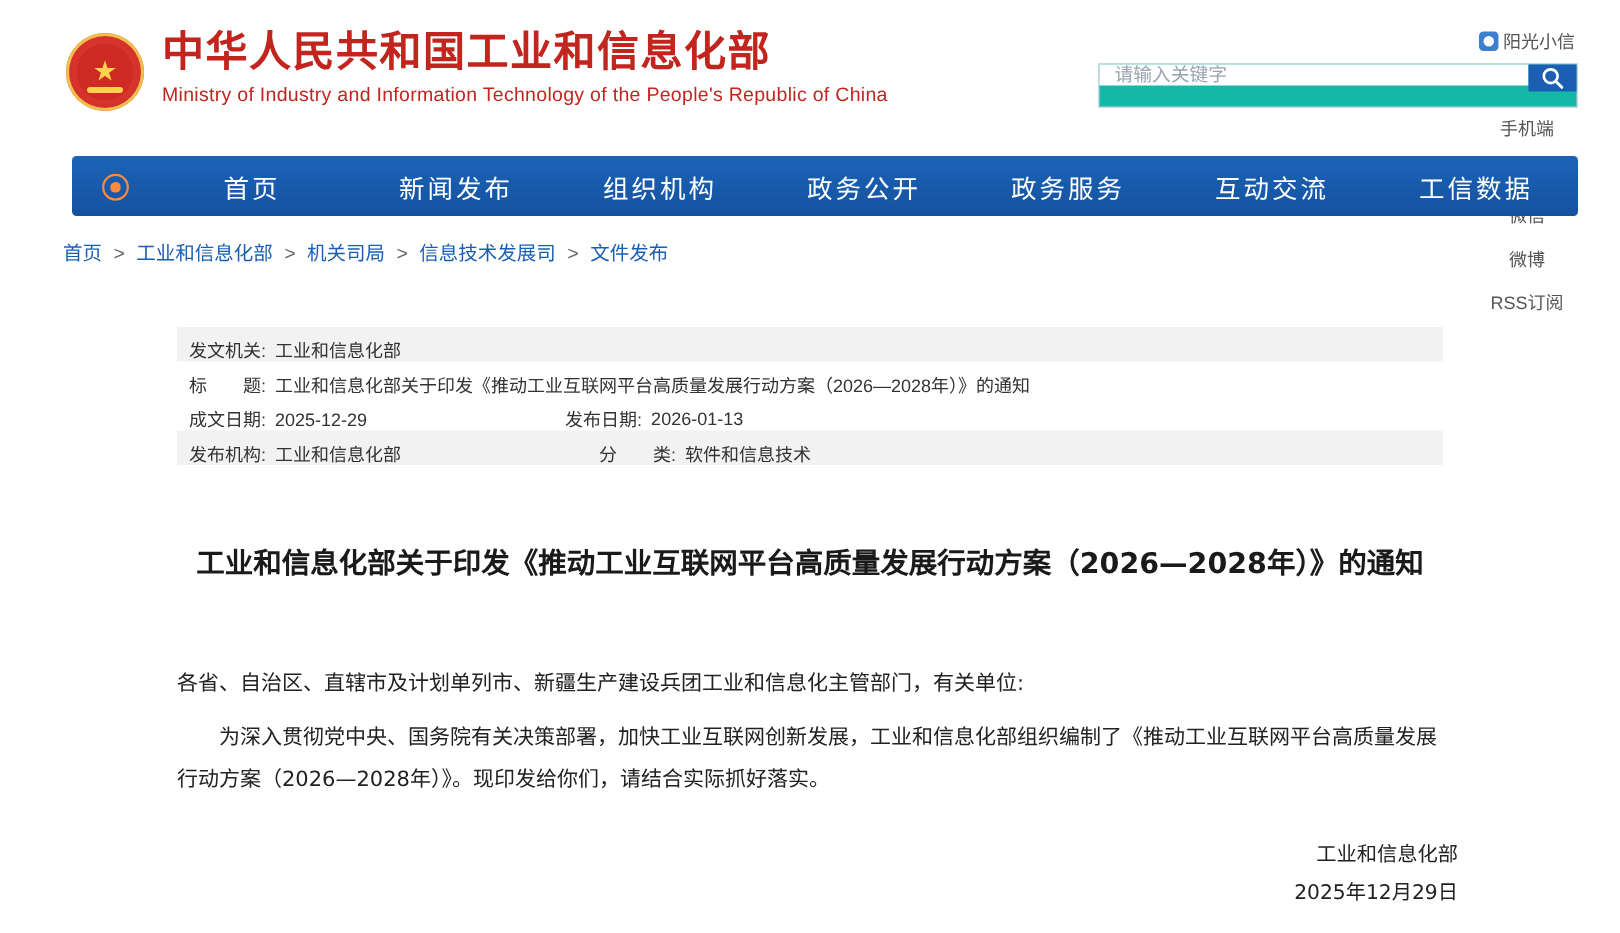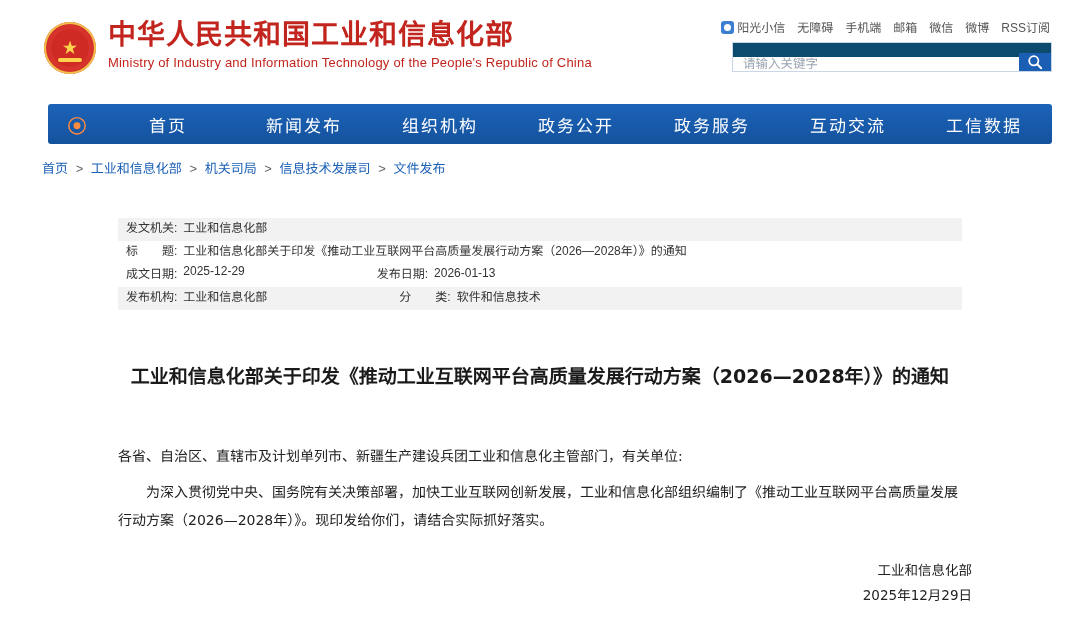--- a/index.html
+++ b/index.html
@@ -97,20 +97,21 @@
   .top-links {
     position: absolute;
     right: 30px;
     top: 18px;
     display: flex;
     align-items: center;
     gap: 12px;
     font-size: 12px;
     color: #555;
     white-space: nowrap;
+    flex-direction: column;
   }
   .top-links .tl-item { cursor: pointer; }
   .top-links .tl-icon {
     display: inline-block;
     width: 13px;
     height: 13px;
     vertical-align: -2px;
     margin-right: 3px;
     border-radius: 3px;
     background: #3c7fd0;
@@ -130,22 +131,22 @@
   
   .search-box {
     position: absolute;
     right: 28px;
     top: 42px;
     width: 320px;
     height: 30px;
     border: 1px solid #c9d6e5;
     box-sizing: border-box;
     display: flex;
-    align-items: flex-end;
-    background: #0c4a6e;
+    align-items: flex-start;
+    background: #14b8a6;
   }
   .search-input {
     flex: 1;
     border: none;
     outline: none;
     padding: 0 10px;
     font-size: 12.5px;
     color: #333;
     font-family: "Liberation Sans", sans-serif;
   }
@@ -216,21 +217,21 @@
   .meta {
     position: absolute;
     left: 118px;
     top: 218px;
     width: 844px;
     font-size: 12px;
     color: #333;
   }
   .meta-row {
     display: flex;
-    align-items: flex-start;
+    align-items: flex-end;
     height: 23px;
     padding: 0 8px;
     box-sizing: border-box;
     white-space: nowrap;
     overflow: hidden;
   }
   .meta-row.shaded { background: #f2f2f2; }
   .meta-label {
     color: #333;
     margin-right: 6px;

